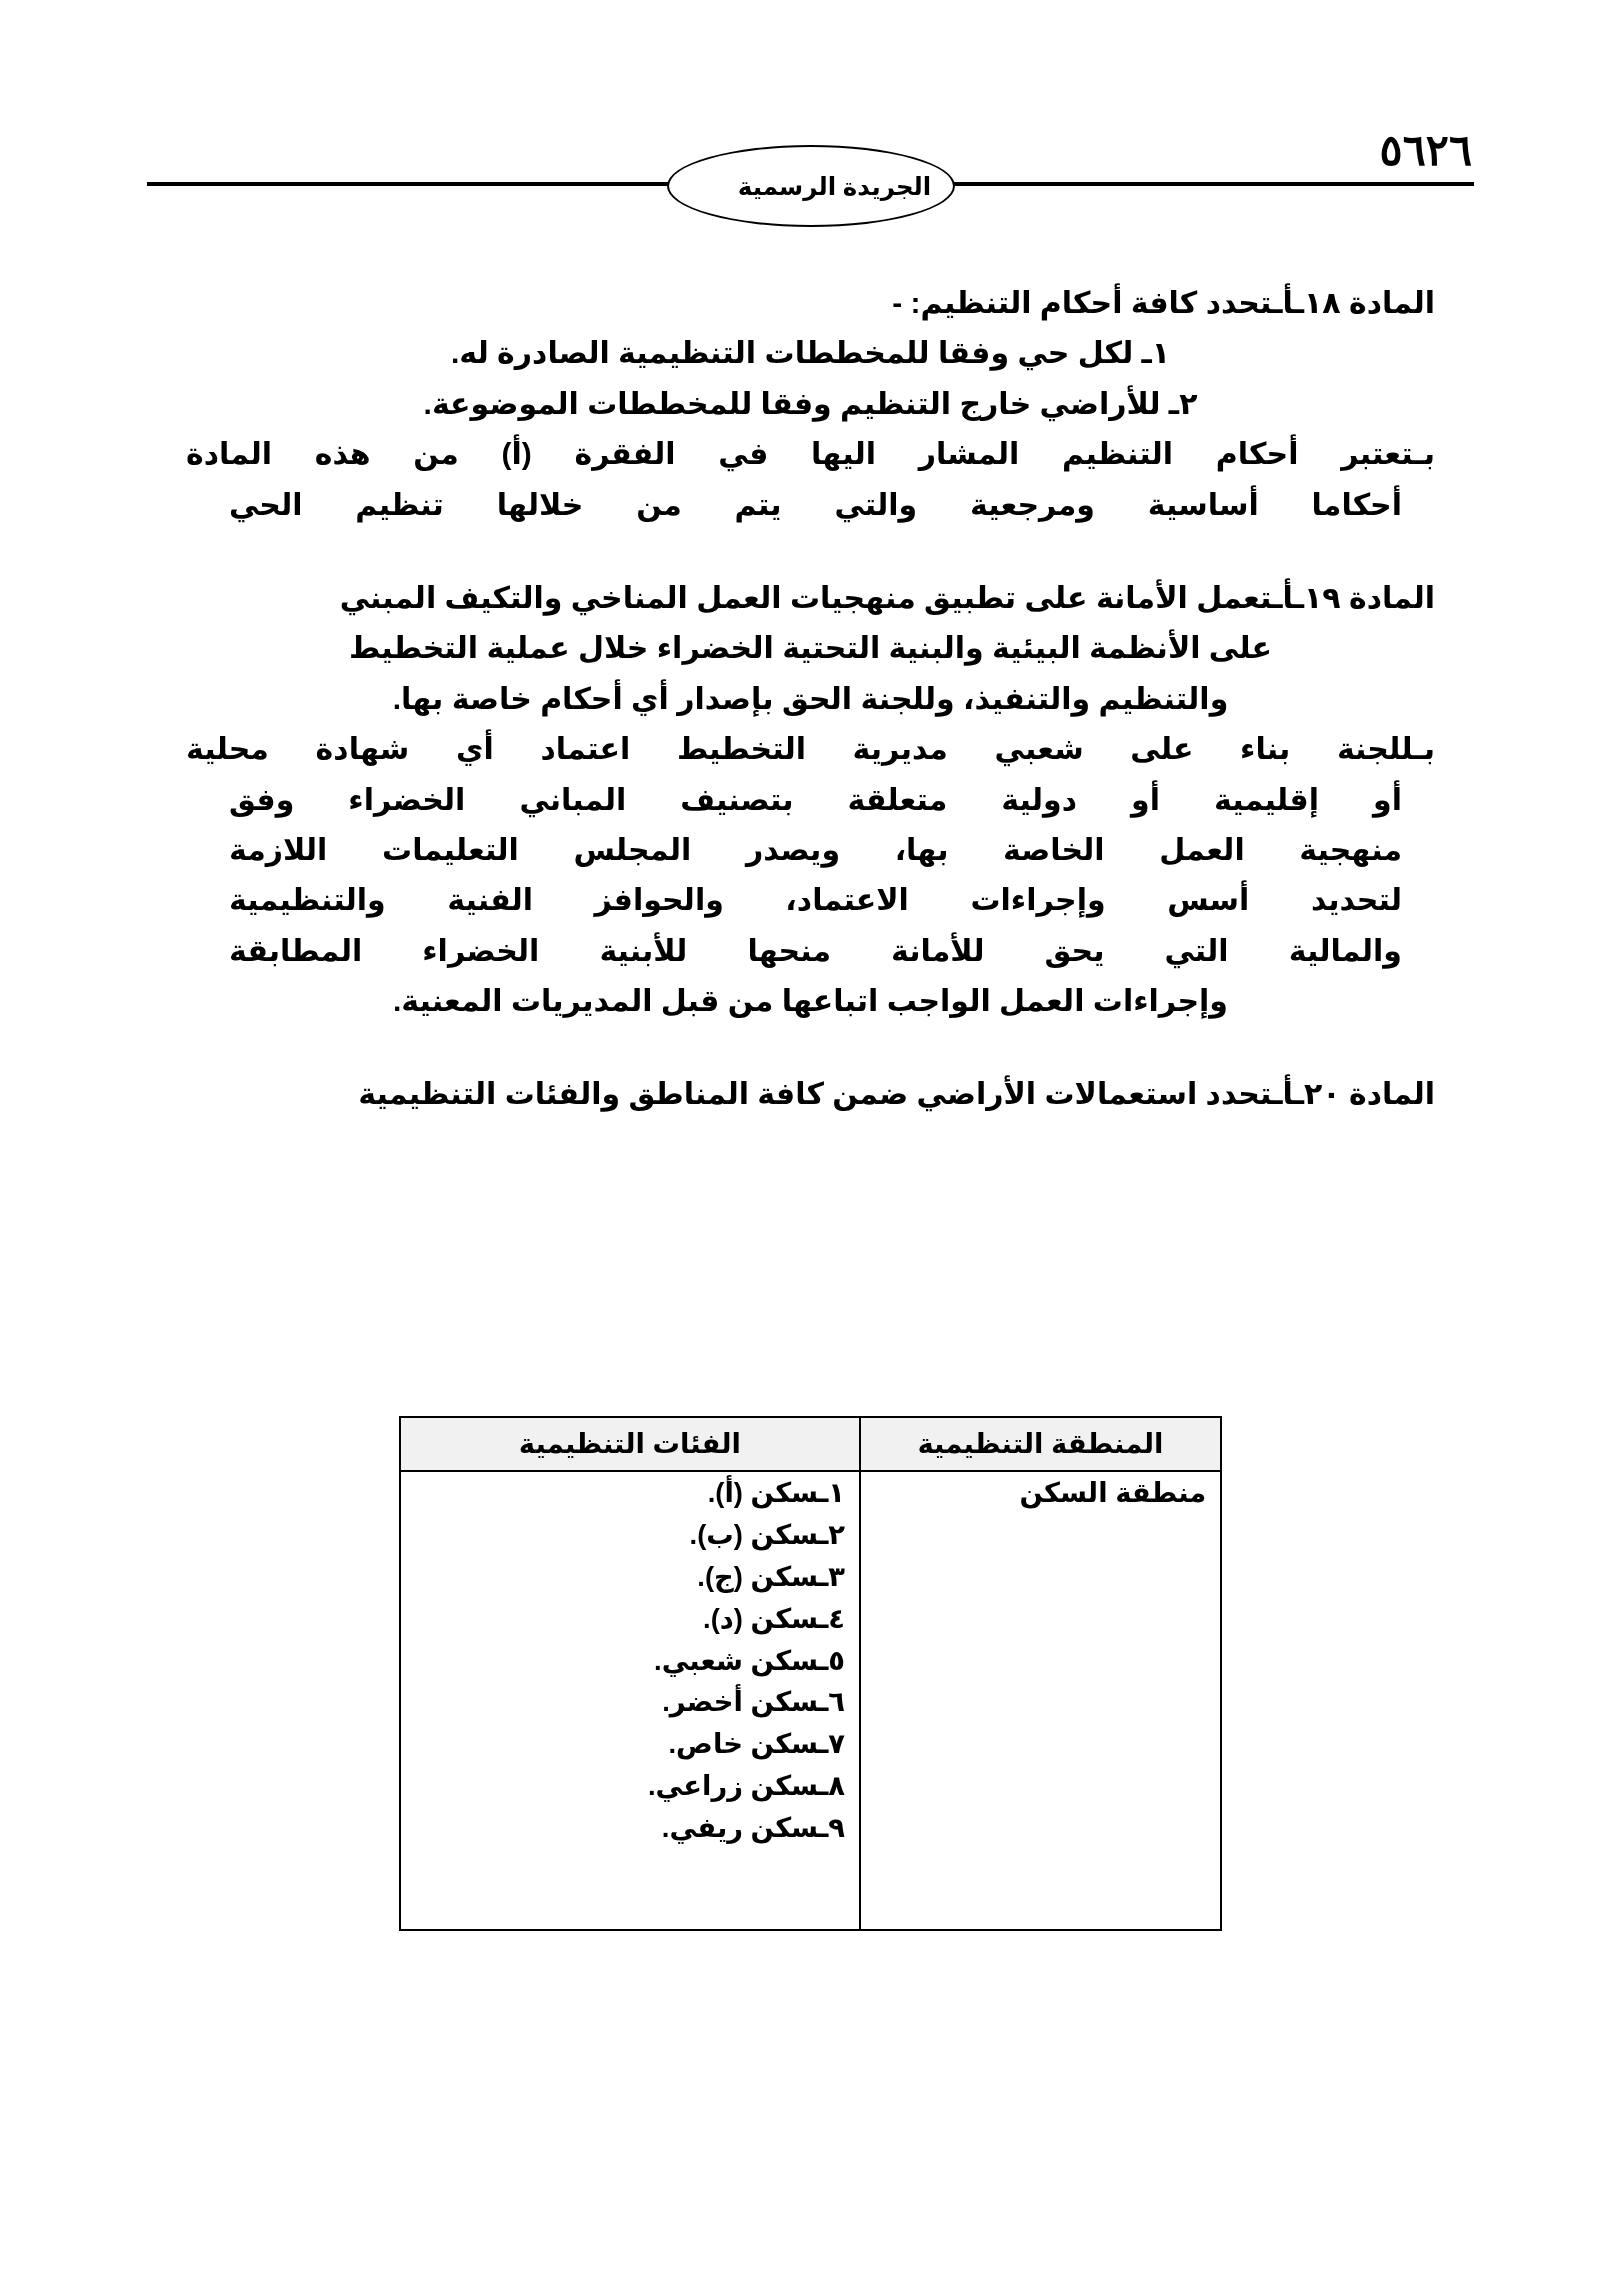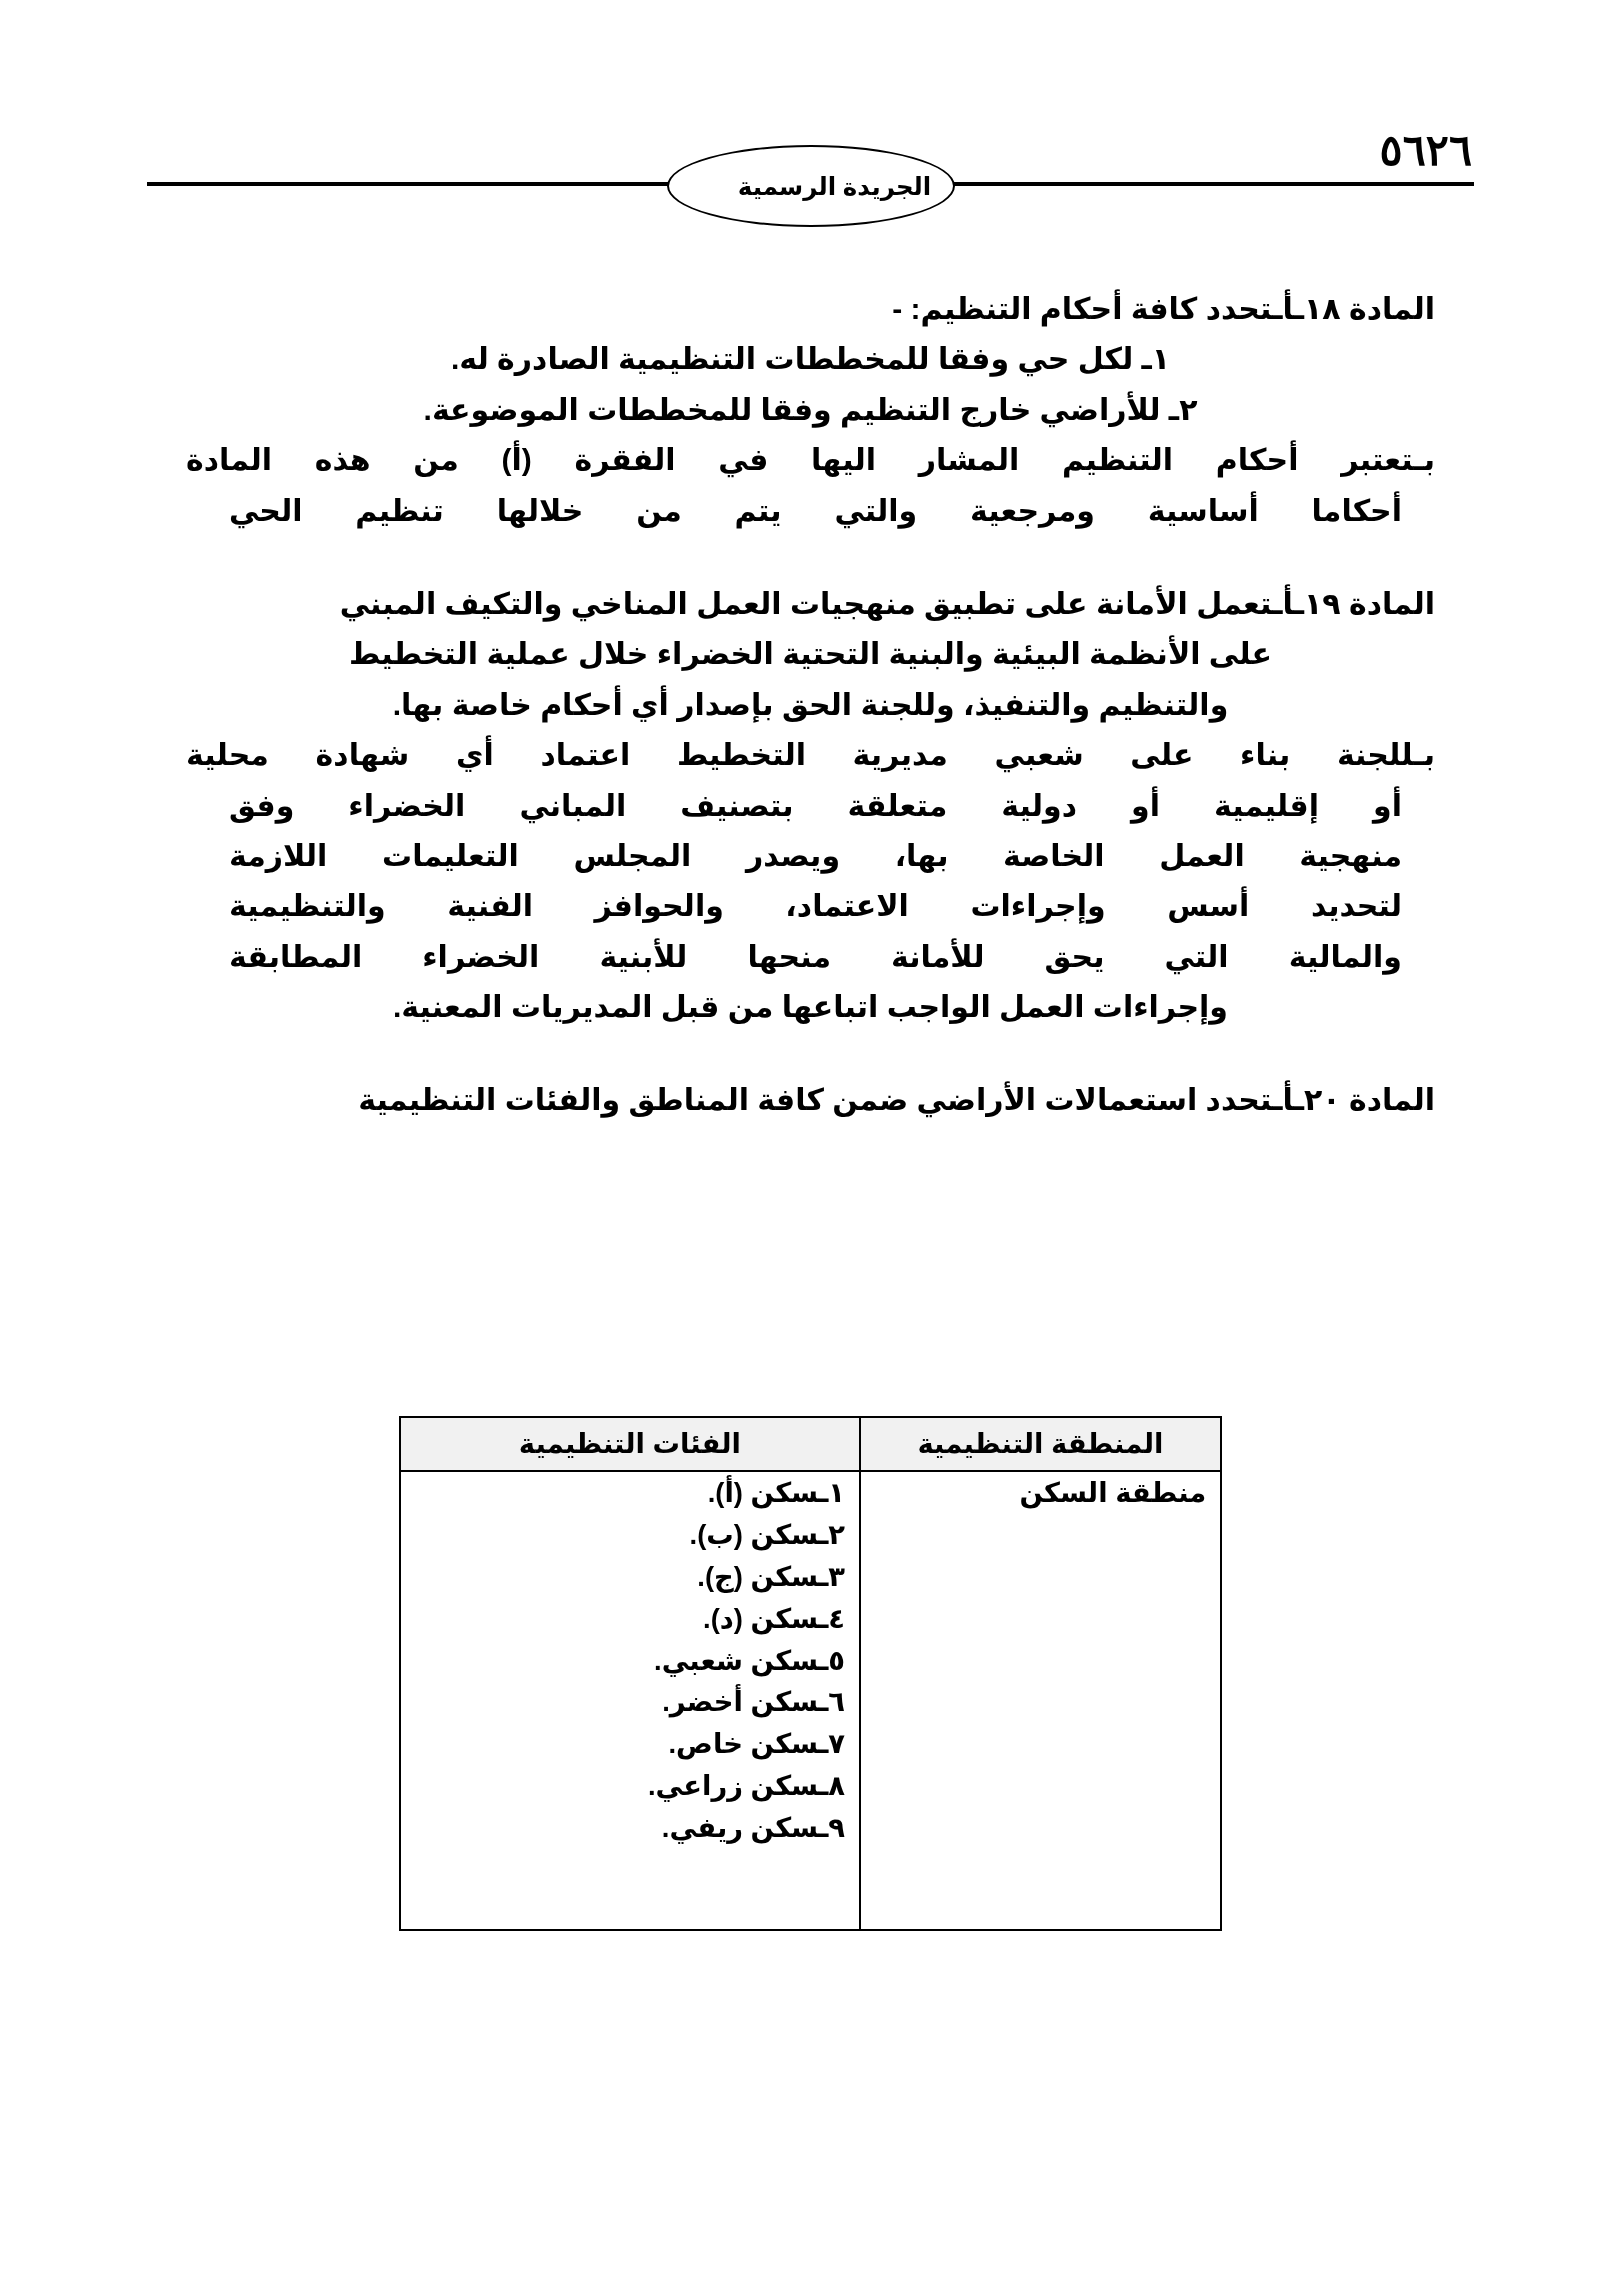--- a/index.html
+++ b/index.html
@@ -58,21 +58,21 @@
   }
   .header-oval span {
     font-size: 24.5px;
     font-weight: bold;
     margin-left: 48px;
   }
 
   
   .content {
     position: absolute;
-    top: 286px;
+    top: 280px;
     right: 186px;
     left: 186px;
   }
   .para {
     font-size: 30px;
     font-weight: bold;
     line-height: 1.55;
     margin: 0 0 3.9px 0;
     text-align: justify;
     text-align-last: justify;

